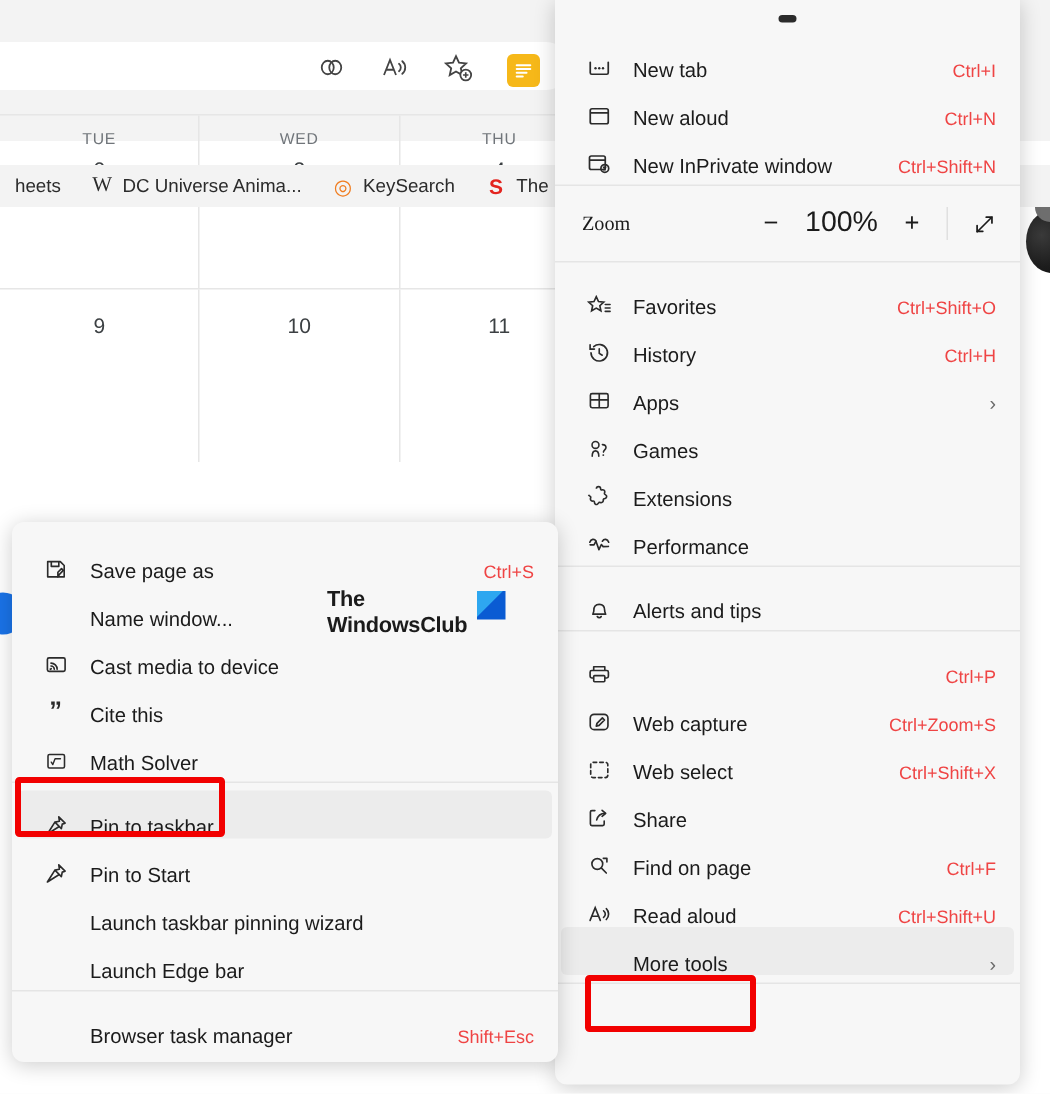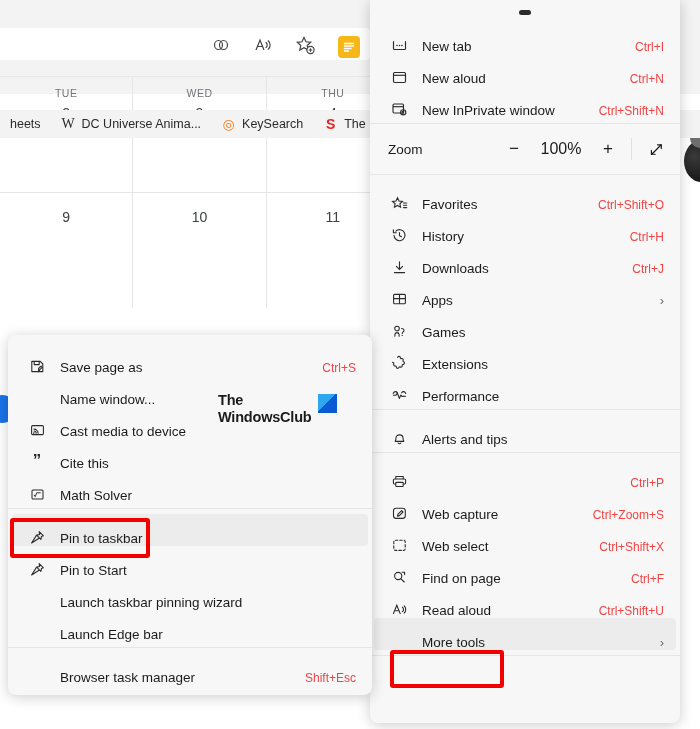--- a/index.html
+++ b/index.html
@@ -48,29 +48,29 @@
     font-size:13.5px;color:#1b1b1b;cursor:default;
   }
   .mrow .mi{width:22px;min-width:22px;display:flex;align-items:center;justify-content:center;color:#2b2b2b;margin-right:12px;}
   .mrow .mlabel{flex:1;white-space:nowrap;}
   .mrow .mkey{font-size:12px;color:#ef4444;margin-left:auto;padding-left:10px;white-space:nowrap;}
   .mrow .mchev{margin-left:auto;color:#6b6b6b;font-size:13px;padding-left:8px;}
   .mrow.hl{background:#ececec;}
   .msep{height:1px;background:#e5e5e5;margin:5px 0;}
   
   #zoom-row{display:flex;align-items:center;height:40px;padding:0 0 0 14px;margin:0 4px;font-size:13.5px;color:#1b1b1b;}
-  #zoom-row .zlabel{width:120px;}
+  #zoom-row .zlabel{width:120px;font-family:Liberation Serif, serif;}
   #zoom-ctrls{display:flex;align-items:center;gap:0;margin-left:auto;}
   .zbtn{width:38px;height:30px;display:flex;align-items:center;justify-content:center;color:#1b1b1b;font-size:17px;}
-  #zoom-val{width:56px;text-align:center;font-size:16px;}
+  #zoom-val{width:56px;text-align:center;font-size:19px;}
   #zoom-divider{width:1px;height:22px;background:#e0e0e0;margin:0 4px;}
   #fullscreen-btn{width:40px;height:30px;display:flex;align-items:center;justify-content:center;}
   
   #submenu{
-    position:absolute;left:8px;top:335px;width:364px;height:360px;
+    position:absolute;left:8px;top:348px;width:364px;height:360px;
     background:#f7f7f7;border-radius:8px;
     box-shadow:0 2px 14px rgba(0,0,0,.20);
     overflow:hidden;
   }
   #watermark{position:absolute;left:218px;top:392px;display:flex;align-items:flex-start;gap:6px;pointer-events:none;}
   #wm-text{font-size:14.5px;line-height:17px;color:#1b1b1b;font-weight:600;letter-spacing:-.2px;}
   #wm-logo{width:19px;height:19px;margin-top:2px;
     background:linear-gradient(135deg,#2ea7f0 0%,#2ea7f0 45%,#0a5bd3 46%,#0a5bd3 100%);}
   
   .redbox{position:absolute;border:4px solid #f20000;border-radius:3px;pointer-events:none;}
@@ -243,30 +243,20 @@
       <svg width="17" height="17" viewBox="0 0 17 17" fill="none" stroke="#2b2b2b" stroke-width="1.1" stroke-linecap="round">
         <path d="M3 8.2a5.5 5.5 0 1 0 1.8-4.1"></path>
           <path d="M2.4 2.8v2.9h2.9"></path>
           <path d="M8.5 5.6v3l2 1.2"></path>
       </svg>
     </span>
     <span class="mlabel">History</span>
     <span class="mkey">Ctrl+H</span>
   </div>
 
-  <div class="mrow">
-    <span class="mi">
-      <svg width="17" height="17" viewBox="0 0 17 17" fill="none" stroke="#2b2b2b" stroke-width="1.1" stroke-linecap="round">
-        <path d="M8.5 2.8v7.4 M5.4 7.4l3.1 3 3.1-3"></path>
-          <path d="M3.4 13.6h10.2"></path>
-      </svg>
-    </span>
-    <span class="mlabel">Downloads</span>
-    <span class="mkey">Ctrl+J</span>
-  </div>
 
   <div class="mrow">
     <span class="mi">
       <svg width="17" height="17" viewBox="0 0 17 17" fill="none" stroke="#2b2b2b" stroke-width="1.1">
         <rect x="2.6" y="3.4" width="11.8" height="9.4" rx="1.1"></rect>
         <path d="M8.5 3.4v9.4 M2.6 7.6h11.8"></path>
       </svg>
     </span>
     <span class="mlabel">Apps</span>
     <span class="mchev">›</span>
@@ -346,20 +336,31 @@
   <div class="mrow">
     <span class="mi">
       <svg width="17" height="17" viewBox="0 0 17 17" fill="none" stroke="#2b2b2b" stroke-width="1.1" stroke-linecap="round" stroke-dasharray="2.4 2">
         <rect x="2.8" y="3.2" width="11.4" height="10.2" rx="1.6"></rect>
       </svg>
     </span>
     <span class="mlabel">Web select</span>
     <span class="mkey">Ctrl+Shift+X</span>
   </div>
 
+  <div class="mrow">
+    <span class="mi">
+      <svg width="17" height="17" viewBox="0 0 17 17" fill="none" stroke="#2b2b2b" stroke-width="1.1" stroke-linecap="round" stroke-linejoin="round">
+        <path d="M5.6 3.4H3.6a1 1 0 0 0-1 1v8a1 1 0 0 0 1 1h7.2a1 1 0 0 0 1-1v-2"></path>
+        <path d="M6.8 9.6c.8-3 3-4.4 5.6-4.4"></path>
+          <path d="M10.4 3.2l2.4 2-2.4 2"></path>
+      </svg>
+    </span>
+    <span class="mlabel">Share</span>
+    <span class="mkey"></span>
+  </div>
 
   <div class="mrow">
     <span class="mi">
       <svg width="17" height="17" viewBox="0 0 17 17" fill="none" stroke="#2b2b2b" stroke-width="1.1" stroke-linecap="round" stroke-linejoin="round">
         <circle cx="7.2" cy="7" r="3.6"></circle>
           <path d="M10 9.8l3.2 3.2"></path>
         <path d="M11.2 3.2h2.4v2.4"></path>
       </svg>
     </span>
     <span class="mlabel">Find on page</span>

